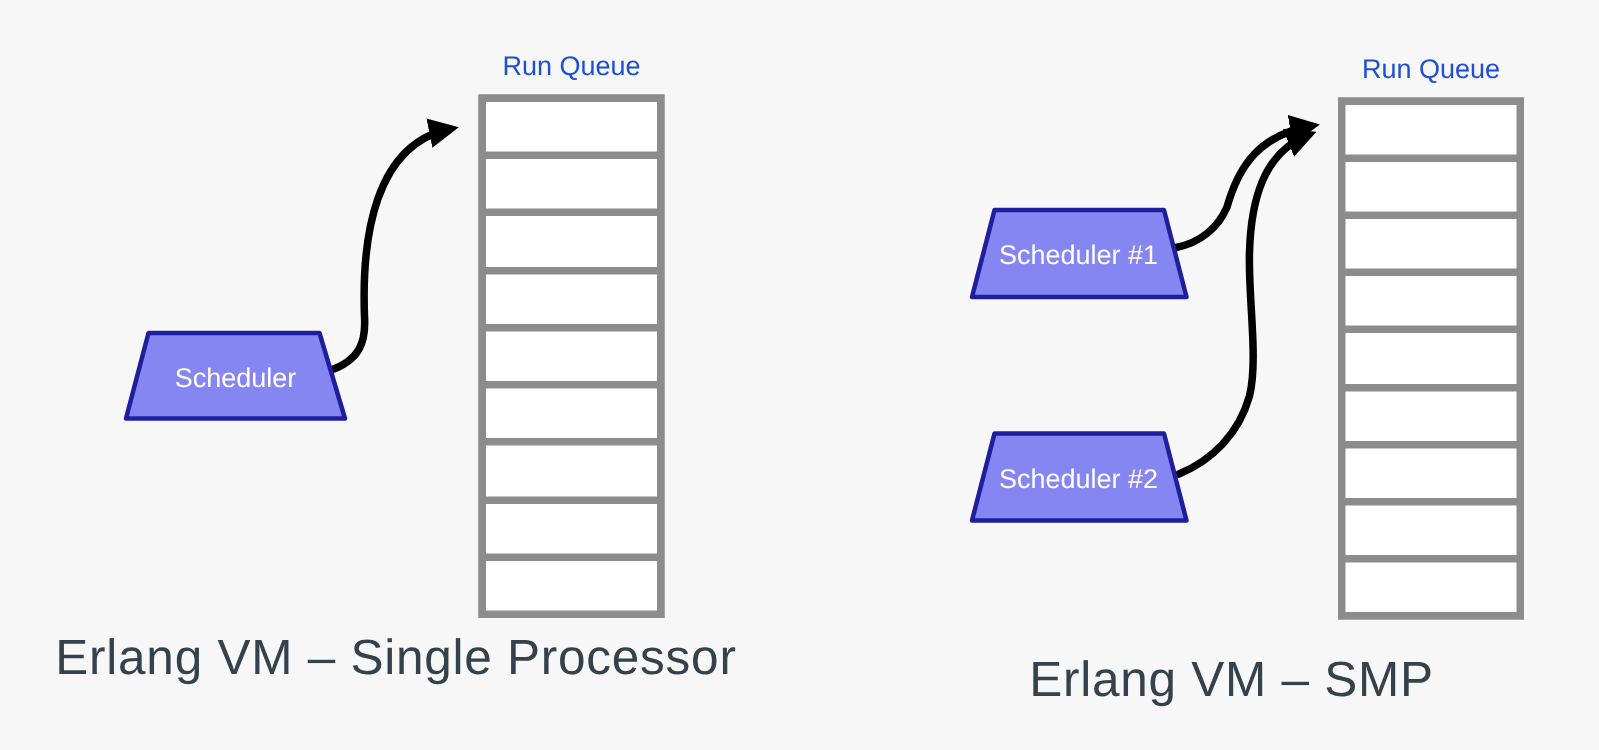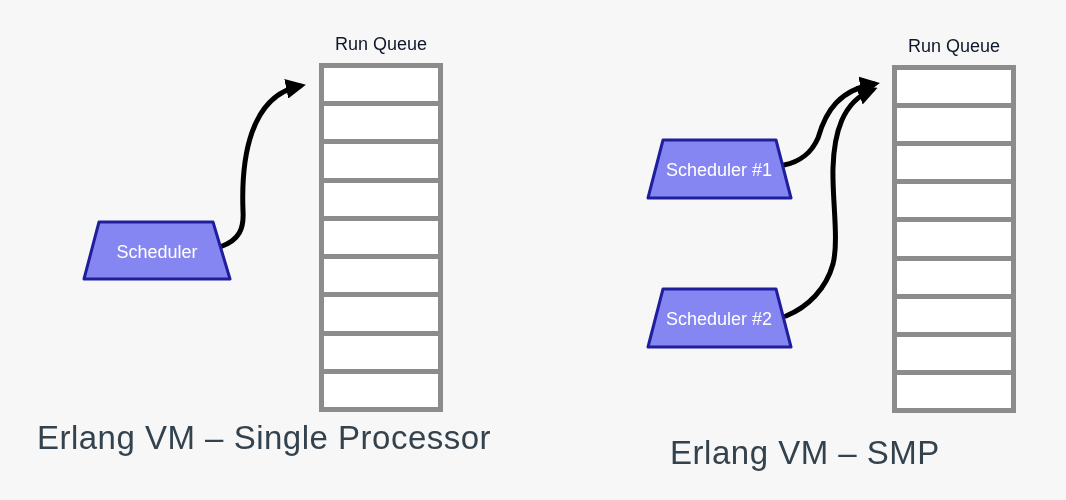--- a/index.html
+++ b/index.html
@@ -51,38 +51,38 @@
   }
   .queue-cell {
     flex: 1;
     background: #ffffff;
   }
   .queue-label {
     position: absolute;
     width: 160px;
     text-align: center;
     font-size: 18px;
-    color: #0f172a;
+    color: #1d4ed8;
     font-family: "Liberation Sans", sans-serif;
   }
   .queue-label.left-q  { left: 301px; top: 34px; }
   .queue-label.right-q { left: 874px; top: 36px; }
   .queue.left-q  { left: 319px; top: 63px; width: 124px; height: 349px; }
   .queue.right-q { left: 892px; top: 65px; width: 124px; height: 348px; }
   .caption {
     position: absolute;
     text-align: center;
     font-size: 33px;
     font-weight: 400;
     letter-spacing: 0.5px;
     color: #33424d;
     font-family: "Liberation Sans", sans-serif;
   }
   .caption.left-c  { left: 14px;  top: 419px; width: 500px; }
-  .caption.right-c { left: 572px; top: 434px; width: 466px; }
+  .caption.right-c { left: 588px; top: 434px; width: 466px; }
 </style>
 </head>
 <body>
 
 <div class="stage">
 
   <svg class="overlay" viewBox="0 0 1066 500" xmlns="http://www.w3.org/2000/svg">
     <defs>
       <marker id="arrowhead" viewBox="0 0 10 10" refX="7" refY="5" markerWidth="4" markerHeight="4" orient="auto" markerUnits="strokeWidth">
         <path d="M 0 0 L 10 5 L 0 10 z" fill="#000000"></path>

